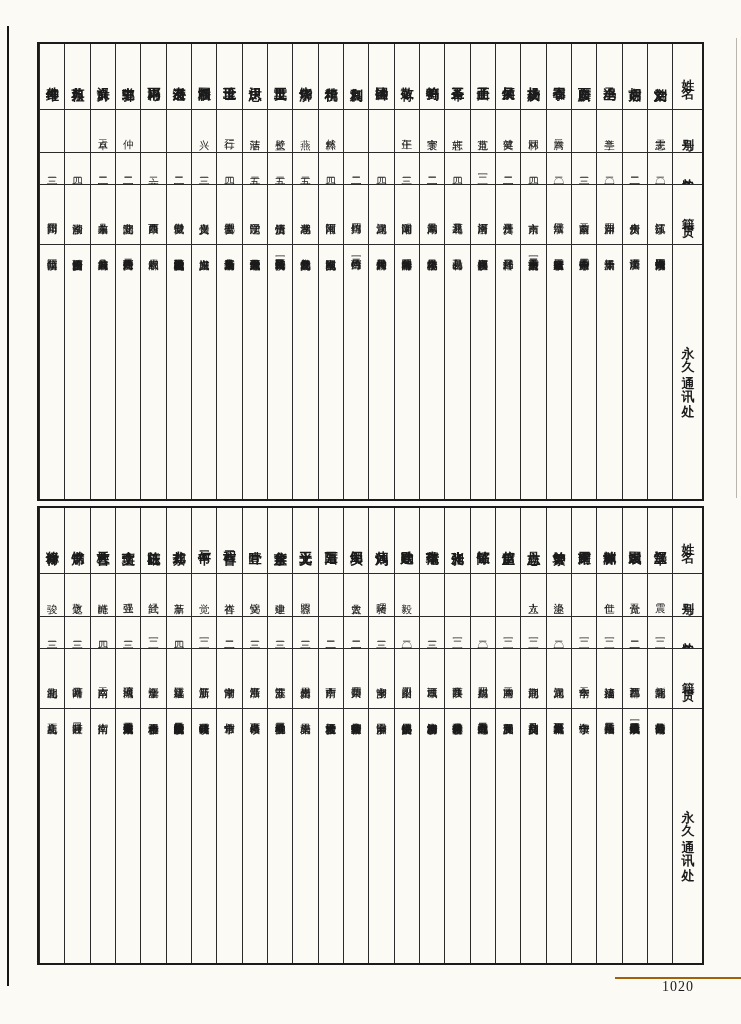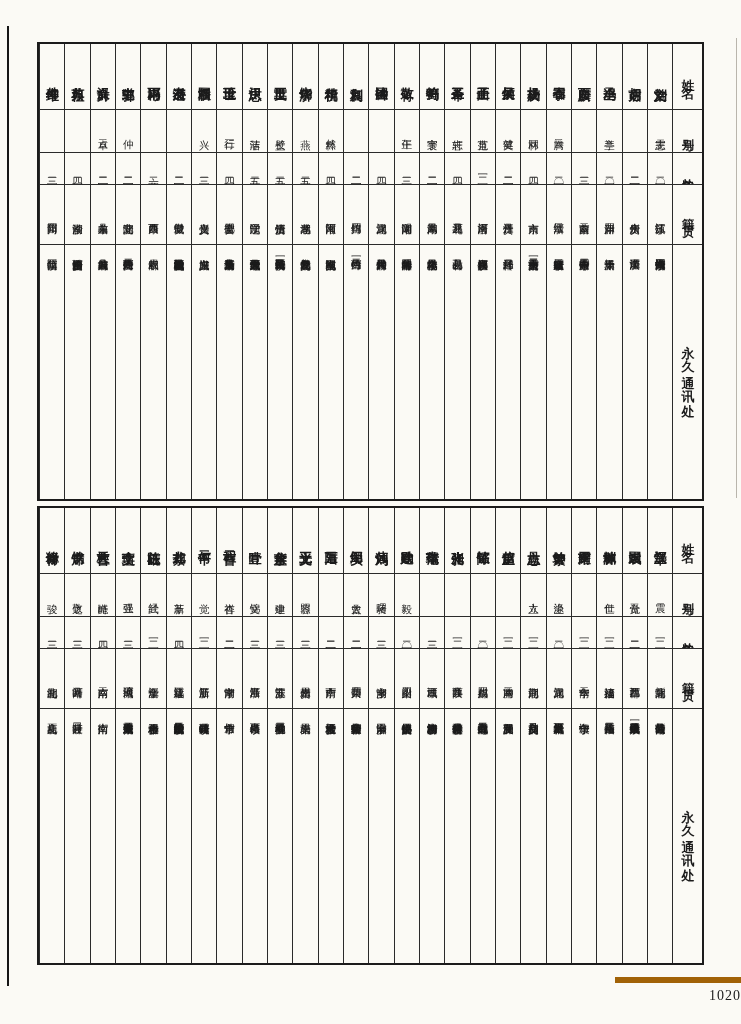--- a/index.html
+++ b/index.html
@@ -47,22 +47,22 @@
   .origin-cell{height:60px;font-size:10.5px;justify-content:center;}
   .address-cell{flex:1;border-bottom:none;font-size:10.5px;padding-top:6px;justify-content:flex-start;}
   .header-col .cell{font-weight:bold;}
   .header-col .name-cell{font-size:13px;letter-spacing:0.55em;}
   .header-col .alias-cell{font-size:12px;letter-spacing:0.15em;}
   .header-col .age-cell{font-size:12px;}
   .header-col .origin-cell{font-size:12.5px;letter-spacing:0.55em;}
   .header-col .address-cell{font-size:13px;letter-spacing:1.15em;justify-content:center;padding-top:0;}
   .page-footer{
     position:absolute;top:977px;left:615px;width:126px;
-    border-top:6px solid #a16207;text-align:right;
-    padding-top:5px;font-size:14px;letter-spacing:1px;color:#1b1b1b;
+    border-top:2px solid #a16207;text-align:center;
+    font-size:14px;letter-spacing:1px;color:#1b1b1b;
   }
 </style>
 </head>
 <body>
 
 <div class="page">
 
   <div class="scan-edge-left"></div>
   <div class="scan-edge-right"></div>
 

